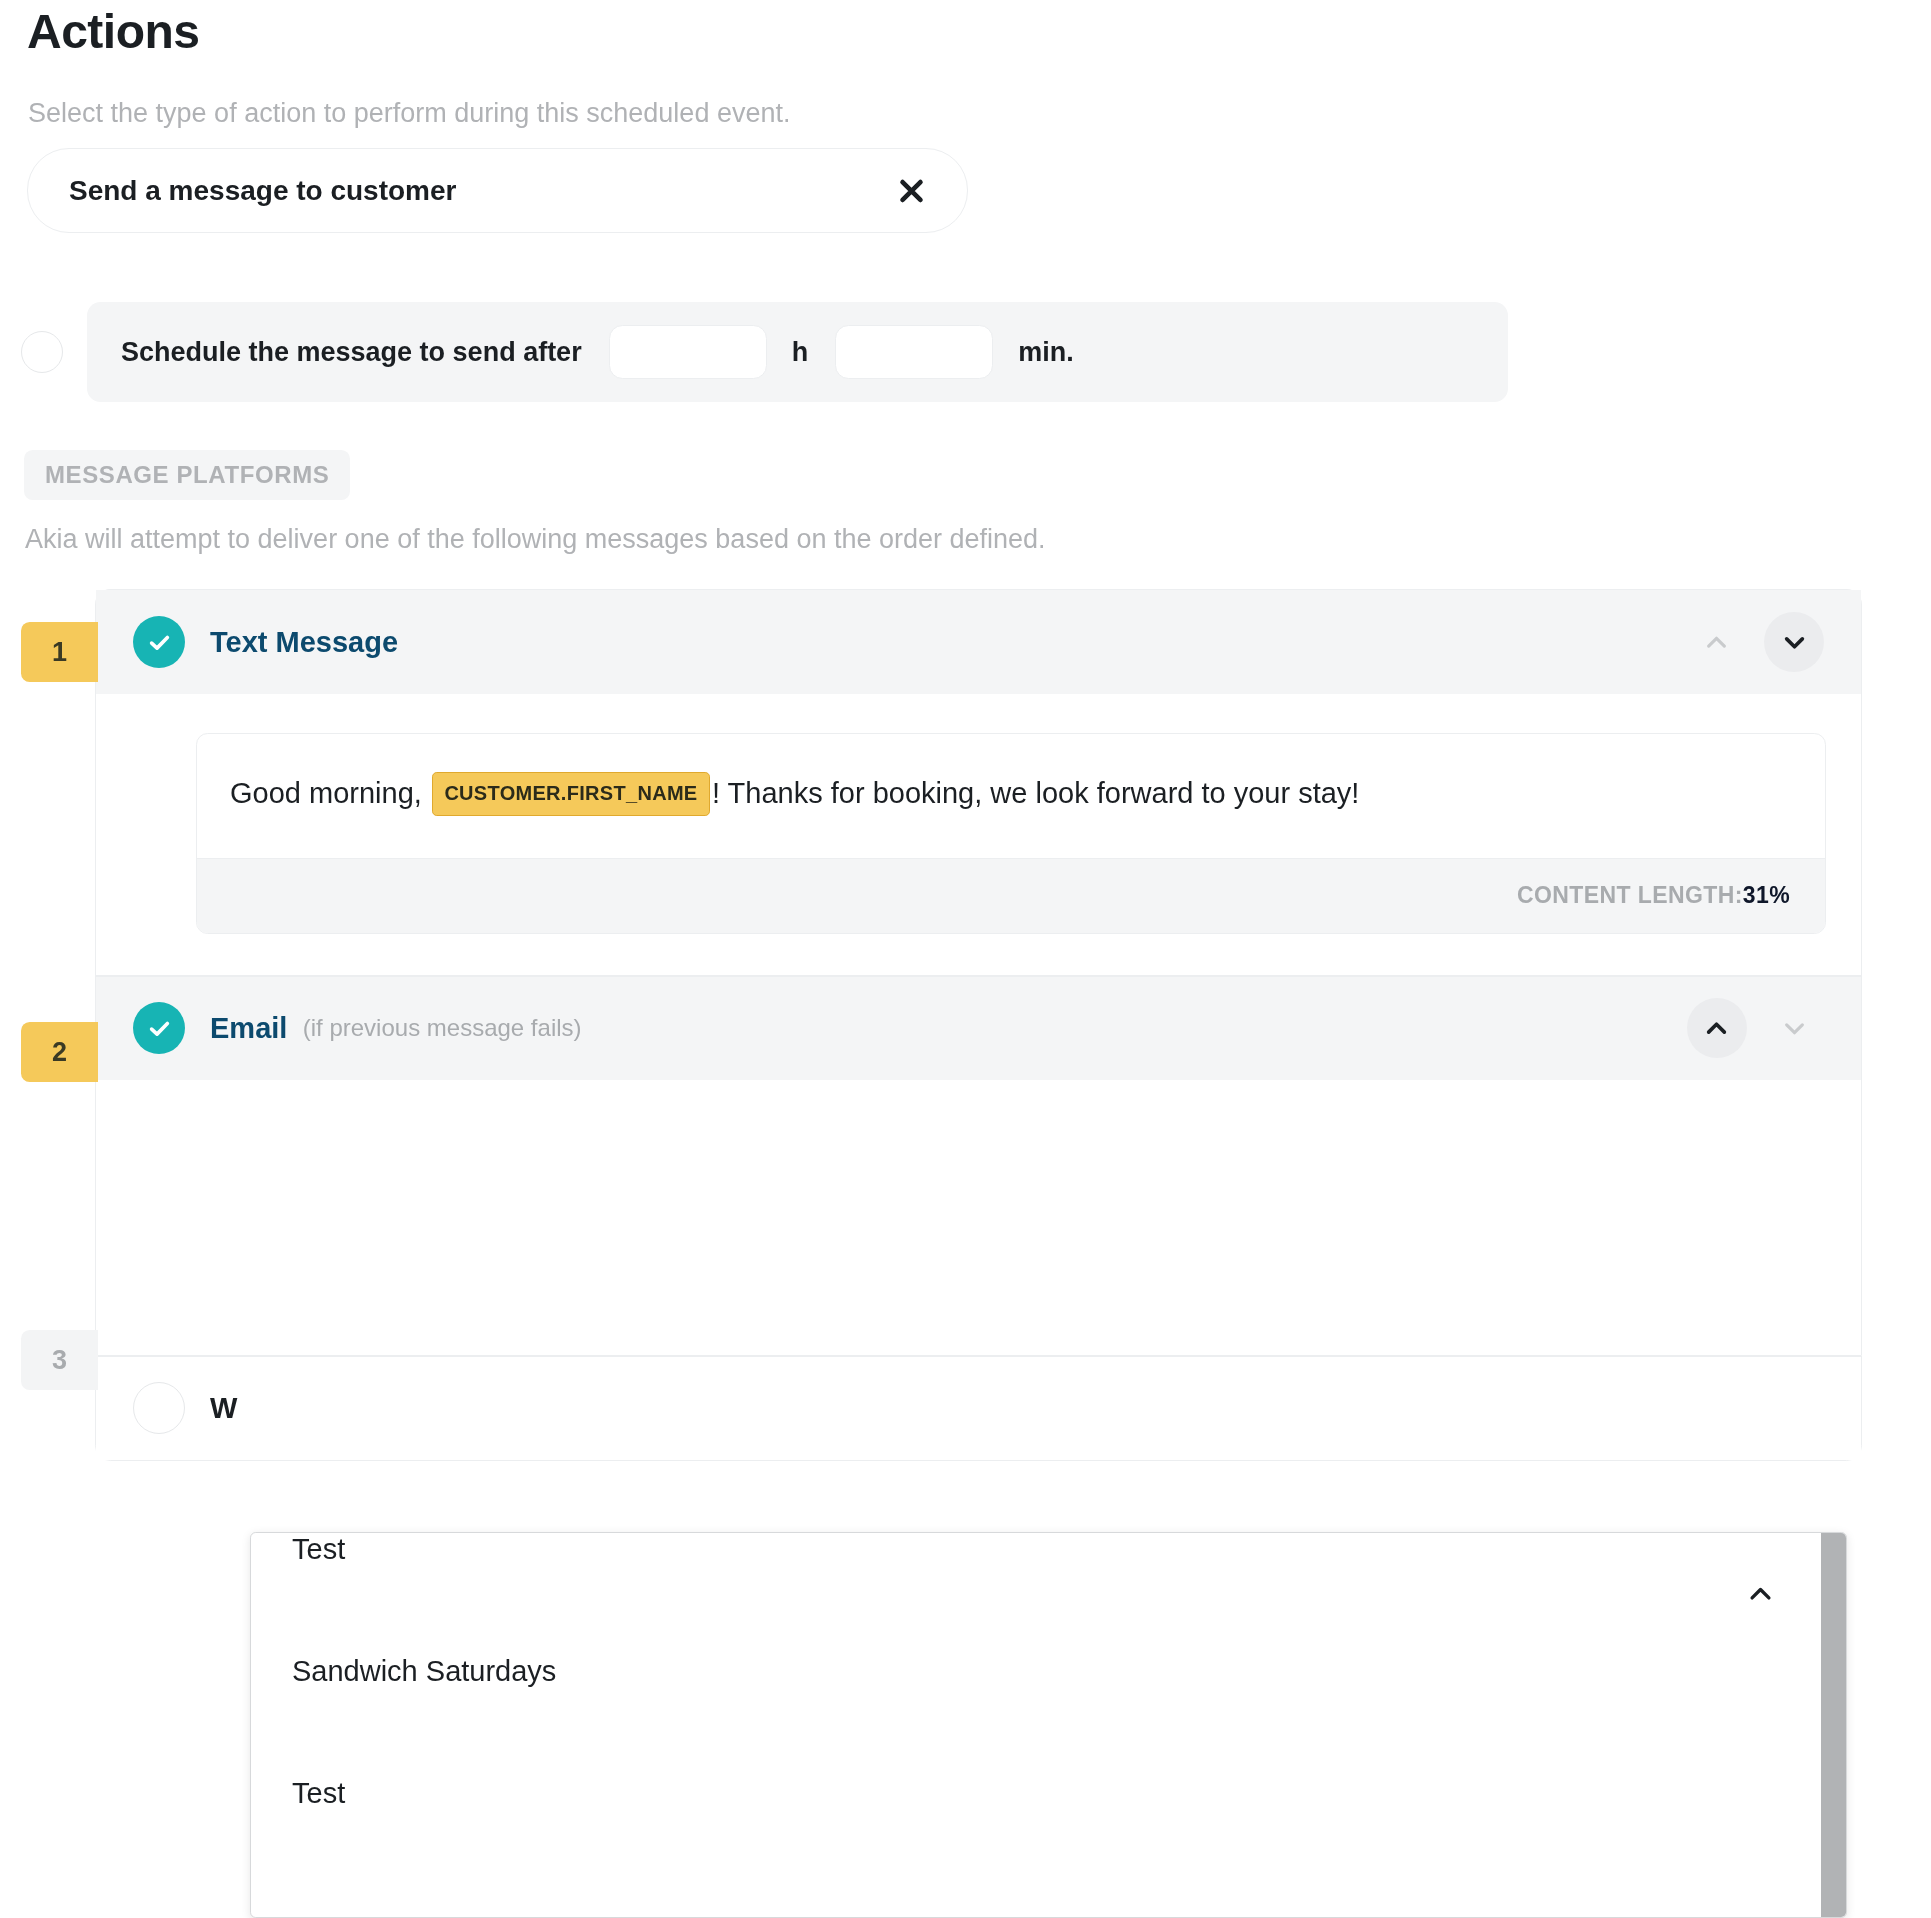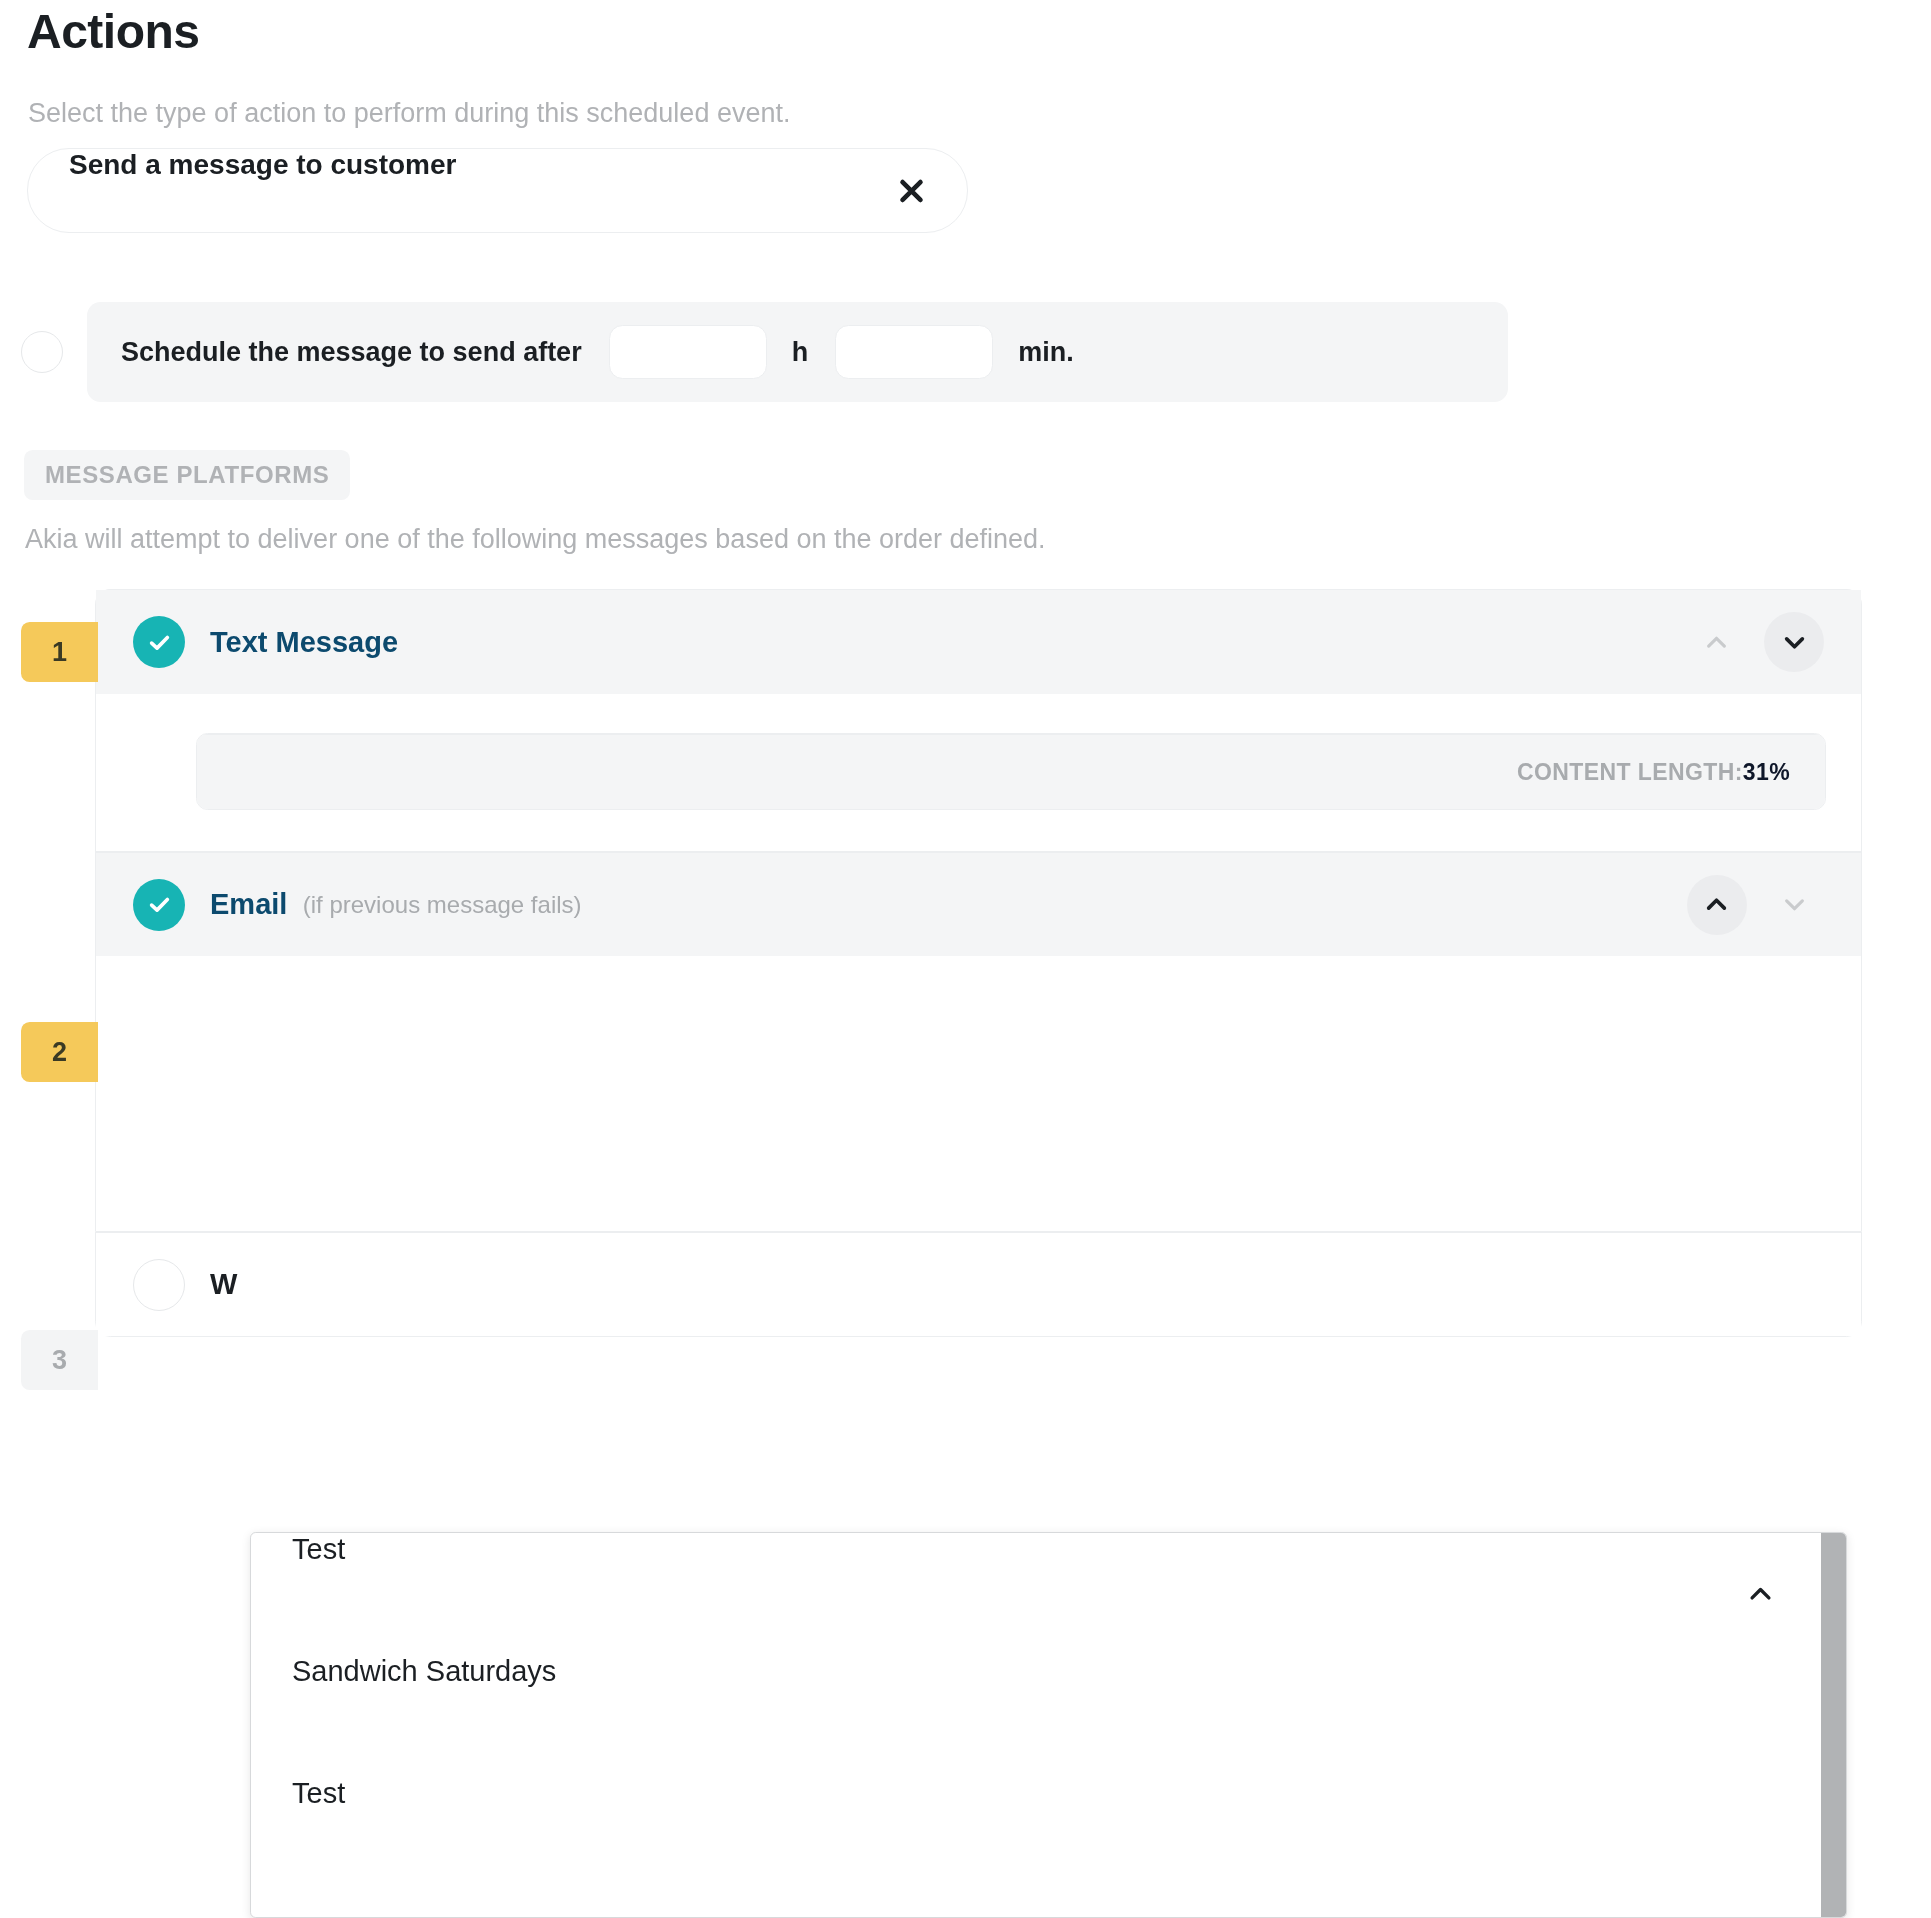--- a/index.html
+++ b/index.html
@@ -35,20 +35,21 @@
 
   
   .action-select {
     position: absolute;
     left: 27px; top: 148px;
     width: 941px; height: 85px;
     border: 1.9px solid #eceef0;
     border-radius: 42px;
     background: #fff;
     display: flex;
+    align-items: center;
   }
   .action-select-label {
     margin-left: 41px;
     font-size: 28px;
     font-weight: 700;
     color: #1b1f23;
   }
   .action-clear {
     position: absolute;
     right: 39px; top: 50%;
@@ -364,20 +365,21 @@
         </button>
         <button class="chev-btn">
           <svg width="29" height="29" viewBox="0 0 24 24" aria-hidden="true">
             <path d="M5.5 9 L12 15.5 L18.5 9" fill="none" stroke="#1b1f23" stroke-width="3" stroke-linecap="round" stroke-linejoin="round"></path>
           </svg>
         </button>
       </span>
     </div>
     <div class="card-body">
       <div class="msg-box">
+        <div class="msg-text"><span>Good morning, </span><span class="token">CUSTOMER.FIRST_NAME</span><span>! Thanks for booking, we look forward to your stay!</span></div>
         <div class="msg-footer">
           <span>CONTENT LENGTH:</span>
           <span class="pct">31%</span>
         </div>
       </div>
     </div>
   </div>
 
   <div class="card card-mid">
     <div class="card-header with-sep">

